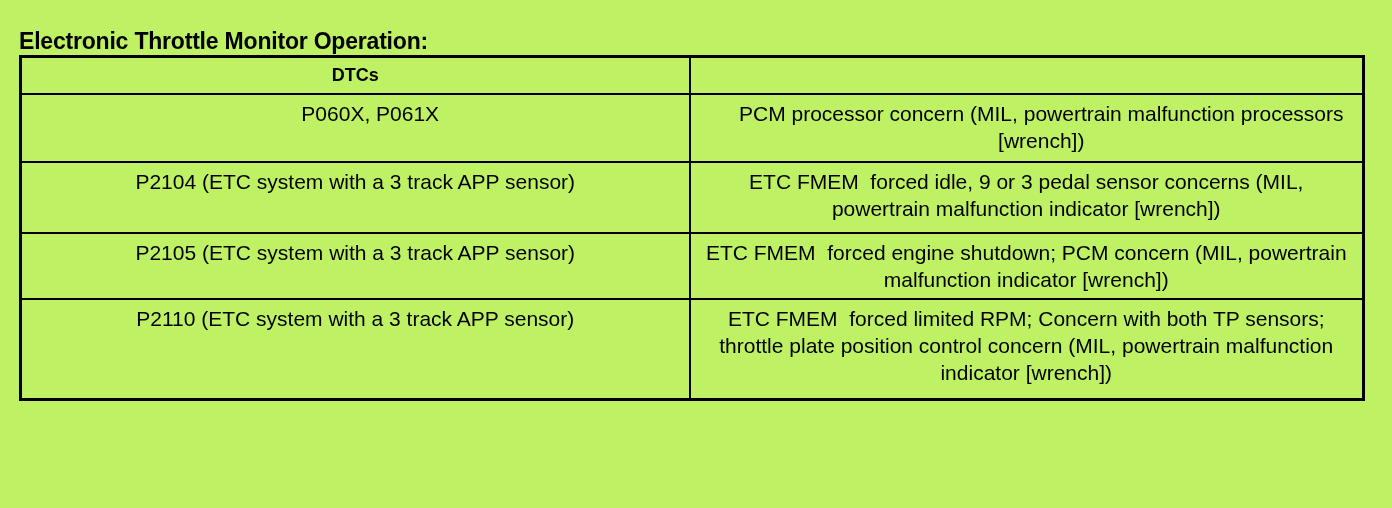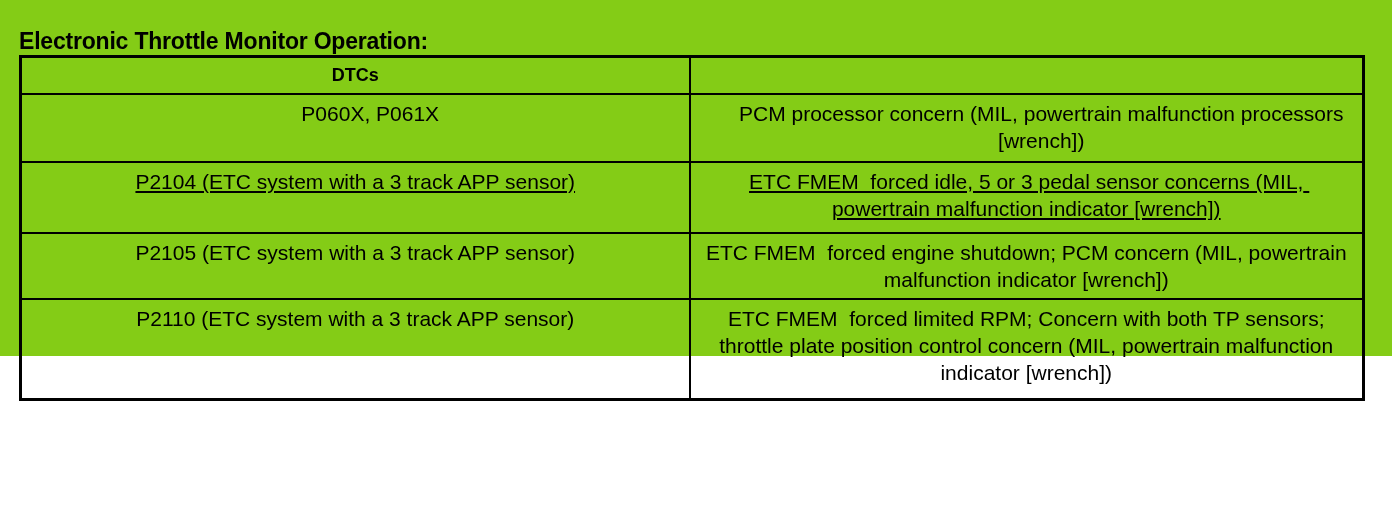--- a/index.html
+++ b/index.html
@@ -10,22 +10,22 @@
   body {
     width: 1392px;
     height: 508px;
     font-family: "Liberation Sans", sans-serif;
     color: #000000;
     overflow: hidden;
   }
   .page {
     position: relative;
     width: 1392px;
-    height: 356px;
-    background: #84cc16;
+    height: 508px;
+    background: #bef264;
   }
   .page-title {
     position: absolute;
     left: 19px;
     top: 12px;
     font-size: 23px;
     font-weight: bold;
     letter-spacing: -0.2px;
     line-height: 28px;
     white-space: nowrap;
@@ -52,21 +52,21 @@
     white-space: pre-wrap;
   }
   .dtc-table tr.header-row td {
     font-weight: bold;
     font-size: 18px;
     height: 31px;
     padding-top: 4px;
   }
   .r-h  td { height: 31px; }
   .r-1  td { height: 61px; padding-left: 40px; }
-  .r-2  td { height: 64px; text-decoration: underline; }
+  .r-2  td { height: 64px; }
   .r-3  td { height: 59px; text-align: center; }
   .r-4  td { height: 93px; }
   .r-5  td { height: 88px; }
   .empty-cell { }
 </style>
 </head>
 <body>
 
 <div class="page">
 
@@ -81,21 +81,21 @@
       <tr class="header-row r-h">
         <td>DTCs</td>
         <td class="empty-cell"></td>
       </tr>
       <tr class="r-1">
         <td>P060X, P061X</td>
         <td>PCM processor concern (MIL, powertrain malfunction processors [wrench])</td>
       </tr>
       <tr class="r-2">
         <td>P2104 (ETC system with a 3 track APP sensor)</td>
-        <td>ETC FMEM  forced idle, 5 or 3 pedal sensor concerns (MIL, powertrain malfunction indicator [wrench])</td>
+        <td>ETC FMEM  forced idle, 9 or 3 pedal sensor concerns (MIL, powertrain malfunction indicator [wrench])</td>
       </tr>
       <tr class="r-3">
         <td>P2105 (ETC system with a 3 track APP sensor)</td>
         <td>ETC FMEM  forced engine shutdown; PCM concern (MIL, powertrain malfunction indicator [wrench])</td>
       </tr>
       <tr class="r-4">
         <td>P2110 (ETC system with a 3 track APP sensor)</td>
         <td>ETC FMEM  forced limited RPM; Concern with both TP sensors; throttle plate position control concern (MIL, powertrain malfunction indicator [wrench])</td>
       </tr>
     </tbody>

